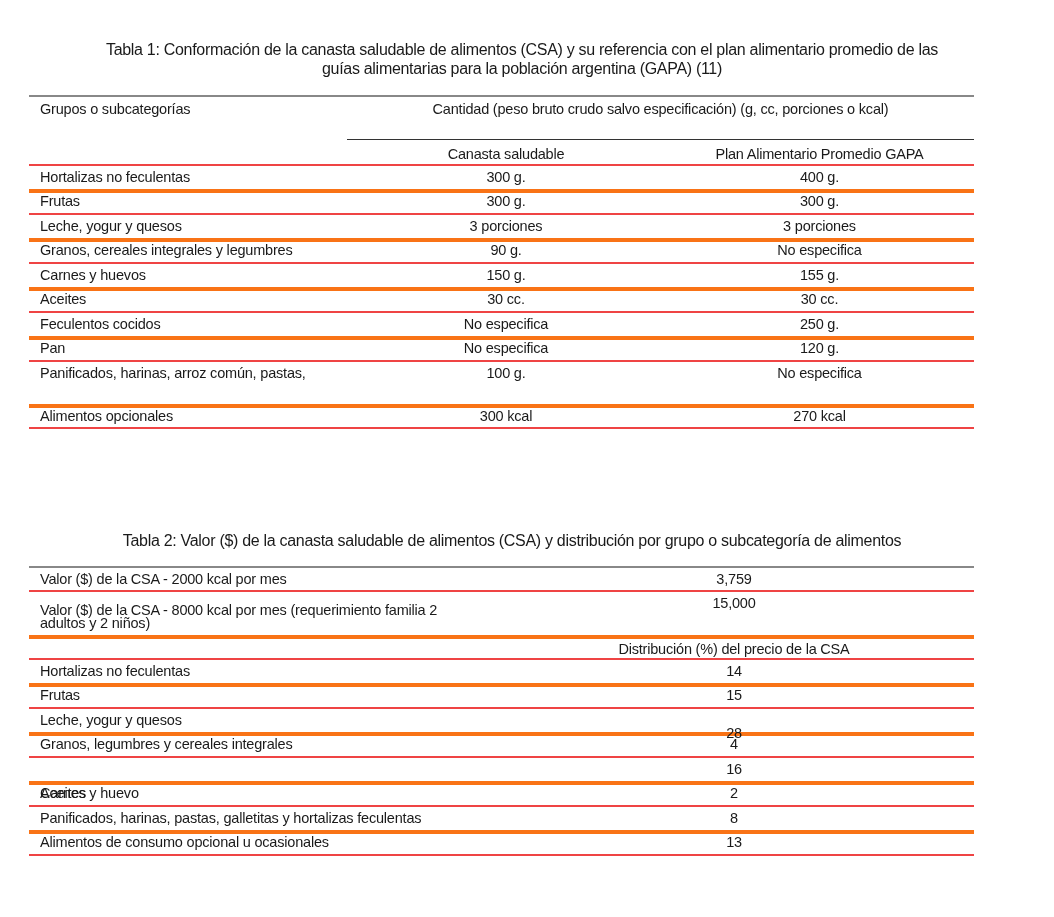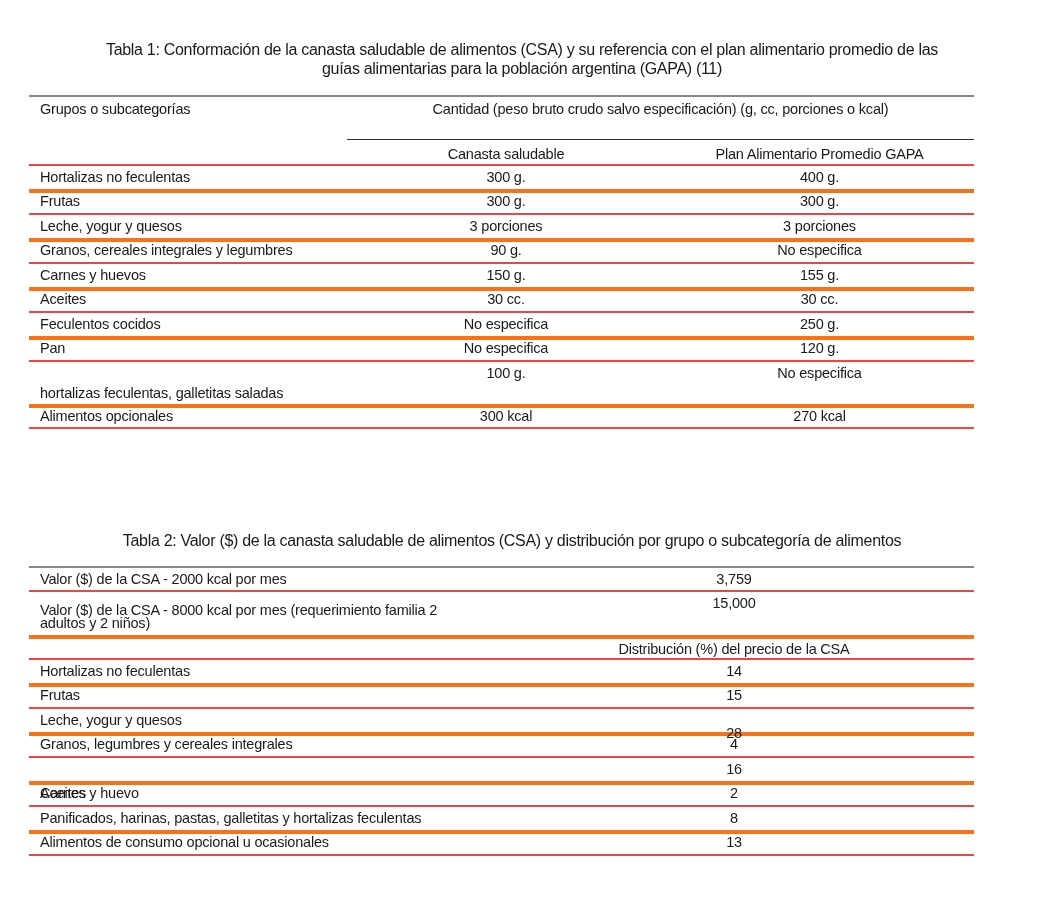--- a/index.html
+++ b/index.html
@@ -115,21 +115,21 @@
     <div class="cell c0" style="top:2px;">Feculentos cocidos</div>
     <div class="cell t1c1" style="top:2px;">No especifica</div>
     <div class="cell t1c2" style="top:2px;">250 g.</div>
   </div>
   <div class="row thick" style="top:242px; height:23px;">
     <div class="cell c0" style="top:2px;">Pan</div>
     <div class="cell t1c1" style="top:2px;">No especifica</div>
     <div class="cell t1c2" style="top:2px;">120 g.</div>
   </div>
   <div class="row" style="top:267px; height:42px;">
-    <div class="cell c0" style="top:22px;">hortalizas feculentas, galletitas saladas</div>
+    <div class="cell c0" style="top:2px;">Panificados, harinas, arroz común, pastas,</div>
     <div class="cell t1c1" style="top:2px;">100 g.</div>
     <div class="cell t1c2" style="top:2px;">No especifica</div>
   </div>
   <div class="row thick" style="top:310px; height:22px;">
     <div class="cell c0" style="top:2px;">Alimentos opcionales</div>
     <div class="cell t1c1" style="top:2px;">300 kcal</div>
     <div class="cell t1c2" style="top:2px;">270 kcal</div>
   </div>
 </div>
 

